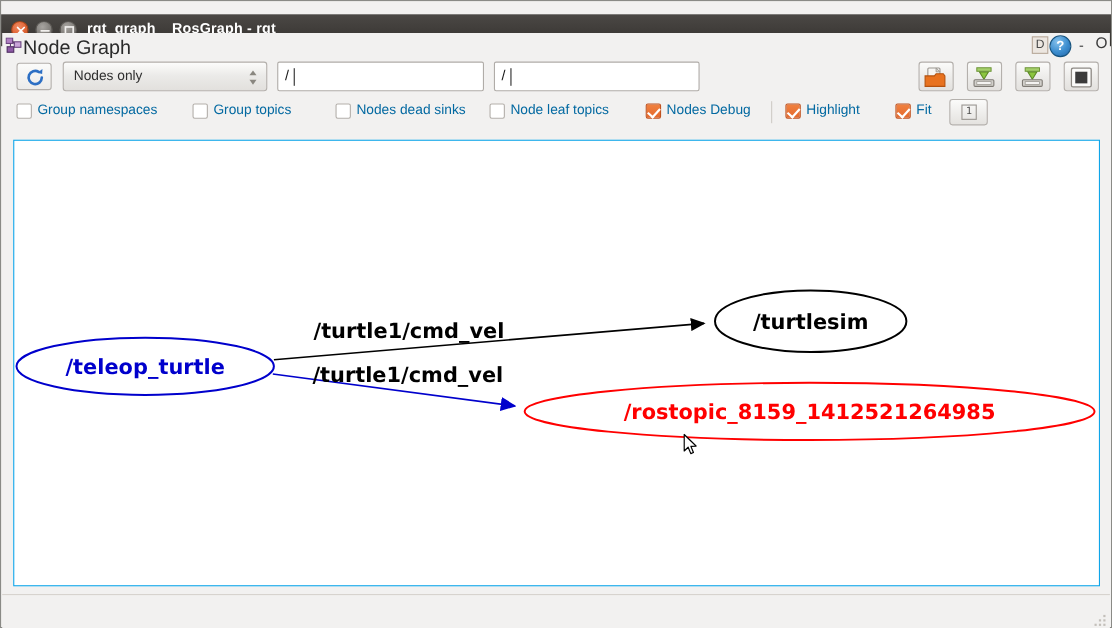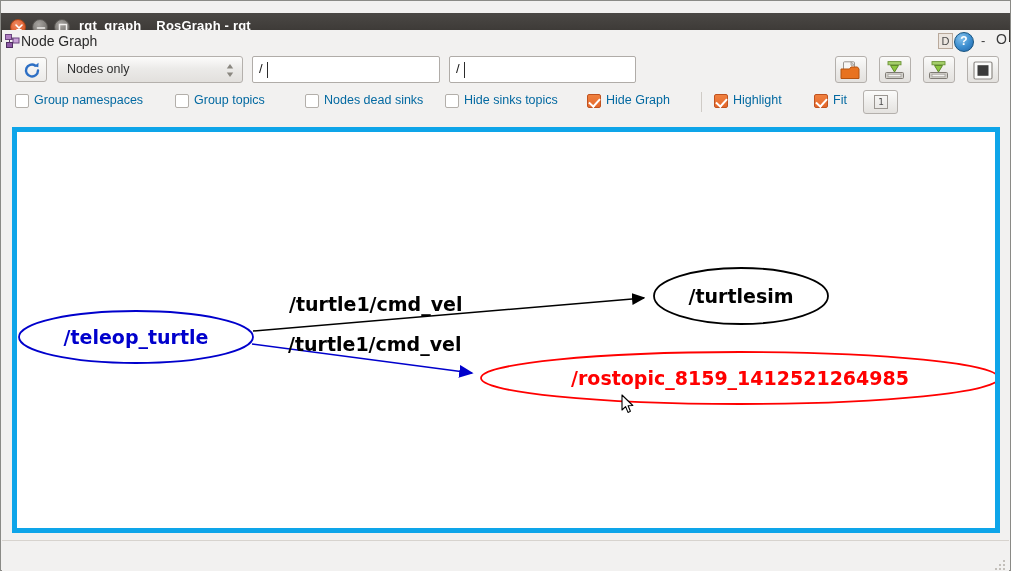--- a/index.html
+++ b/index.html
@@ -81,21 +81,21 @@
     background: #f2f1f0;
   }
   #nodegraph-icon {
     position: absolute;
     left: 3px; top: 4px;
     width: 15px; height: 15px;
   }
   #dock-title {
     position: absolute;
     left: 19px; top: 3px;
-    font-size: 14px;
+    font-size: 18px;
     color: #2b2b2b;
   }
   #dock-d-btn {
     position: absolute;
     left: 937px; top: 32px;
     width: 15px; height: 16px;
     box-sizing: border-box;
     border: 1px solid #b9a99b;
     background: #ece6e0;
     font-size: 11px;
@@ -274,21 +274,21 @@
     color: #4d4d4d;
     font-family: "DejaVu Sans", sans-serif;
   }
 
   
   #graph-canvas {
     position: absolute;
     left: 11px; top: 126px;
     width: 988px; height: 406px;
     box-sizing: border-box;
-    border: 5px solid #0ea5e9;
+    border: 1px solid #0ea5e9;
     background: #ffffff;
     overflow: hidden;
   }
   #graph-svg { position: absolute; left: 0; top: 0; }
   .node-label {
     font-family: "DejaVu Sans", sans-serif;
     font-weight: bold;
     font-size: 19px;
   }
   .edge-label {
@@ -435,26 +435,26 @@
       <span class="cblabel">Group topics</span>
     </div>
 
     <div class="cbitem" style="left:303px">
       <span class="cbox"></span>
       <span class="cblabel">Nodes dead sinks</span>
     </div>
 
     <div class="cbitem" style="left:443px">
       <span class="cbox"></span>
-      <span class="cblabel">Hide sinks topics</span>
+      <span class="cblabel">Node leaf topics</span>
     </div>
 
     <div class="cbitem" style="left:585px">
       <span class="cbox on"></span>
-      <span class="cblabel">Hide Graph</span>
+      <span class="cblabel">Nodes Debug</span>
     </div>
 
     <div id="cb-sep"></div>
 
     <div class="cbitem" style="left:712px">
       <span class="cbox on"></span>
       <span class="cblabel">Highlight</span>
     </div>
 
     <div class="cbitem" style="left:812px">

